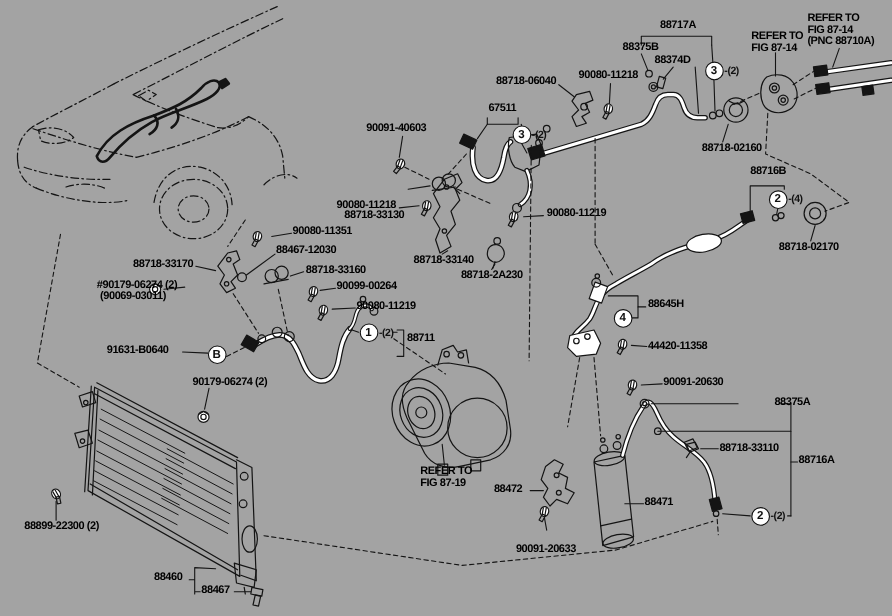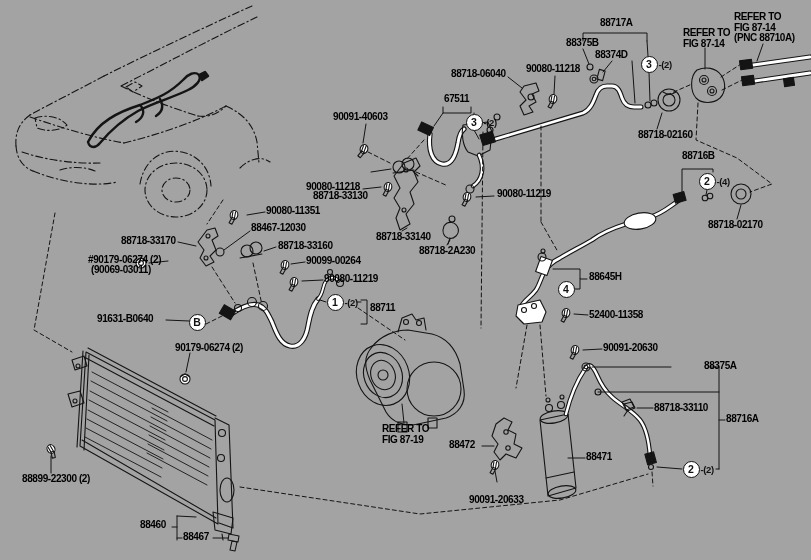--- a/index.html
+++ b/index.html
@@ -379,21 +379,21 @@
       <div class="plabel" style="left: 88px; top: 255px;">#90179-06274 (2)</div>
       <div class="plabel" style="left: 91px; top: 265px;">(90069-03011)</div>
       <div class="plabel" style="left: 306px; top: 256px;">90099-00264</div>
       <div class="plabel" style="left: 324px; top: 274px;">90080-11219</div>
       <div class="plabel" style="left: 376px; top: 232px;">88718-33140</div>
       <div class="plabel" style="left: 419px; top: 246px;">88718-2A230</div>
       <div class="plabel" style="left: 370px; top: 303px;">88711</div>
       <div class="plabel" style="left: 97px; top: 314px;">91631-B0640</div>
       <div class="plabel" style="left: 155px; top: 343px; margin-left: 20px;">90179-06274 (2)</div>
       <div class="plabel" style="left: 589px; top: 272px;">88645H</div>
-      <div class="plabel" style="left: 589px; top: 310px;">52400-11358</div>
+      <div class="plabel" style="left: 589px; top: 310px;">44420-11358</div>
       <div class="plabel" style="left: 603px; top: 343px; text-align: center;">90091-20630</div>
       <div class="plabel" style="left: 704px; top: 361px;">88375A</div>
       <div class="plabel" style="left: 654px; top: 403px;">88718-33110</div>
       <div class="plabel" style="left: 726px; top: 414px;">88716A</div>
       <div class="plabel" style="left: 449px; top: 440px;">88472</div>
       <div class="plabel" style="left: 382px; top: 424px;">REFER TO
 FIG 87-19</div>
       <div class="plabel" style="left: 469px; top: 483px; margin-top: 12px;">90091-20633</div>
       <div class="plabel" style="left: 586px; top: 452px;">88471</div>
       <div class="plabel" style="left: 140px; top: 520px;">88460</div>

